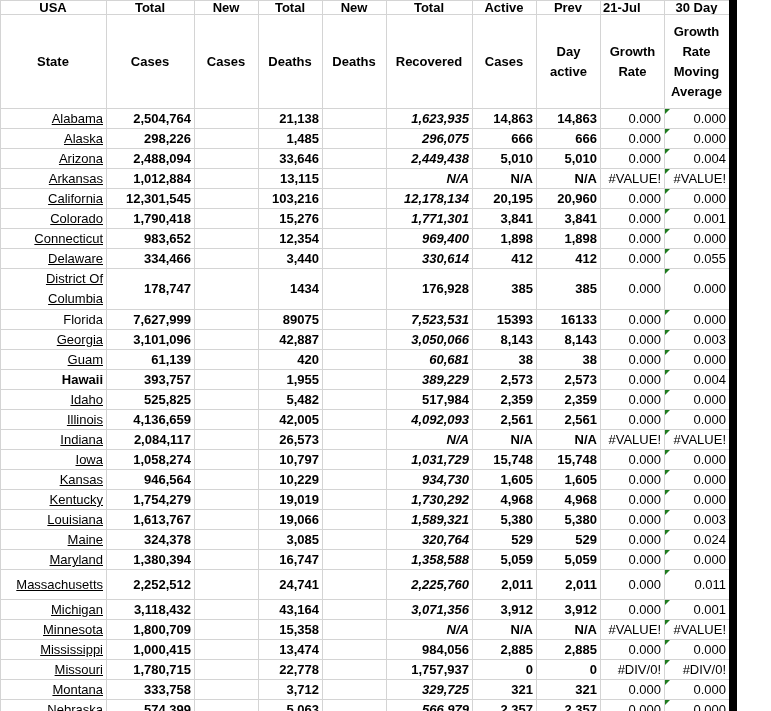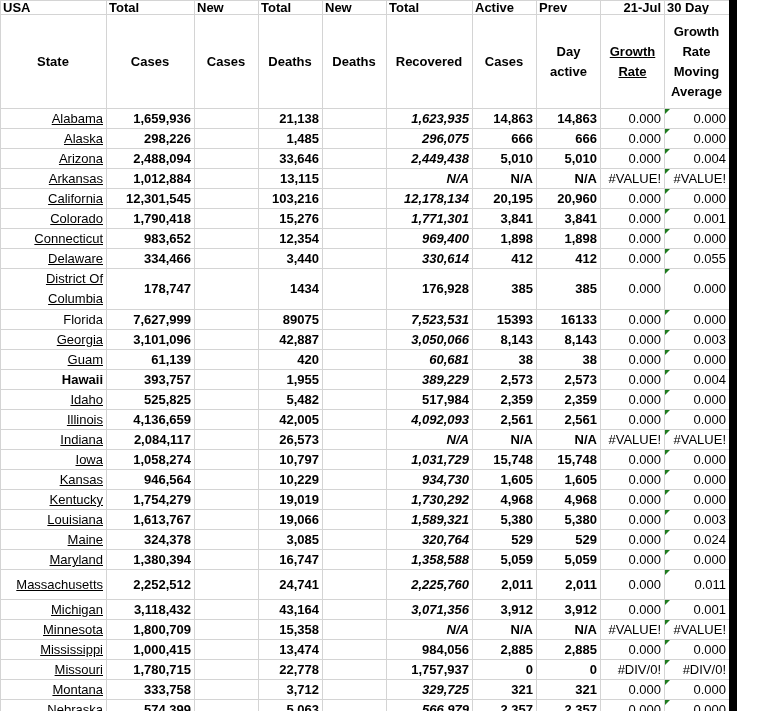--- a/index.html
+++ b/index.html
@@ -2,22 +2,22 @@
 <html><head>
 <meta charset="utf-8">
 <style>
   html, body { margin: 0; padding: 0; background: #ffffff; }
   body { width: 771px; height: 711px; overflow: hidden; position: relative;
          font-family: "Liberation Sans", "DejaVu Sans", sans-serif; font-size: 13px; color: #000; }
   .sheet { position: absolute; left: 0; top: 0; }
   table { border-collapse: collapse; table-layout: fixed; }
   td { border: 1px solid #d4d4d4; padding: 0 3px 0 2px; white-space: nowrap; overflow: hidden;
        height: 19px; line-height: 19px; position: relative; font-weight: bold; text-align: right; }
-  tr.hdr1 td { height: 13px; line-height: 13px; text-align: left; vertical-align: top; }
-  tr.hdr1 td.right { text-align: right; }
+  tr.hdr1 td { height: 13px; line-height: 13px; text-align: center; vertical-align: top; }
+  tr.hdr1 td.right { text-align: left; }
   tr.hdr2 td { height: 81px; line-height: 20px; text-align: center; vertical-align: middle; white-space: normal; }
   td.state { text-align: right; font-weight: normal; padding-left: 8px; }
   td.state span.link { text-decoration: underline; }
   td.state.boldname { font-weight: bold; margin-left: 40px; }
   td.state.plain span.link { text-decoration: none; }
   td.italic { font-style: italic; }
   td.num-normal { font-weight: normal; }
   tr.tall td { height: 39px; line-height: 20px; }
   tr.mid td { height: 29px; line-height: 29px; }
   td.state.wrap { white-space: normal; line-height: 20px; }
@@ -57,26 +57,26 @@
       </tr>
       <tr class="hdr2">
         <td>State</td>
         <td>Cases</td>
         <td>Cases</td>
         <td>Deaths</td>
         <td>Deaths</td>
         <td>Recovered</td>
         <td>Cases</td>
         <td style="padding:6px 8px;">Day active</td>
-        <td style="padding:0 6px;text-decoration:underline;">Growth Rate</td>
+        <td style="padding:0 6px;">Growth Rate</td>
         <td>Growth Rate Moving Average</td>
       </tr>
     <tr>
           <td class="state"><span class="link">Alabama</span></td>
-          <td>1,659,936</td>
+          <td>2,504,764</td>
           <td></td>
           <td>21,138</td>
           <td></td>
           <td class="italic">1,623,935</td>
           <td>14,863</td>
           <td>14,863</td>
           <td class="num-normal">0.000</td>
           <td class="num-normal tri">0.000</td>
         </tr>
         <tr>

